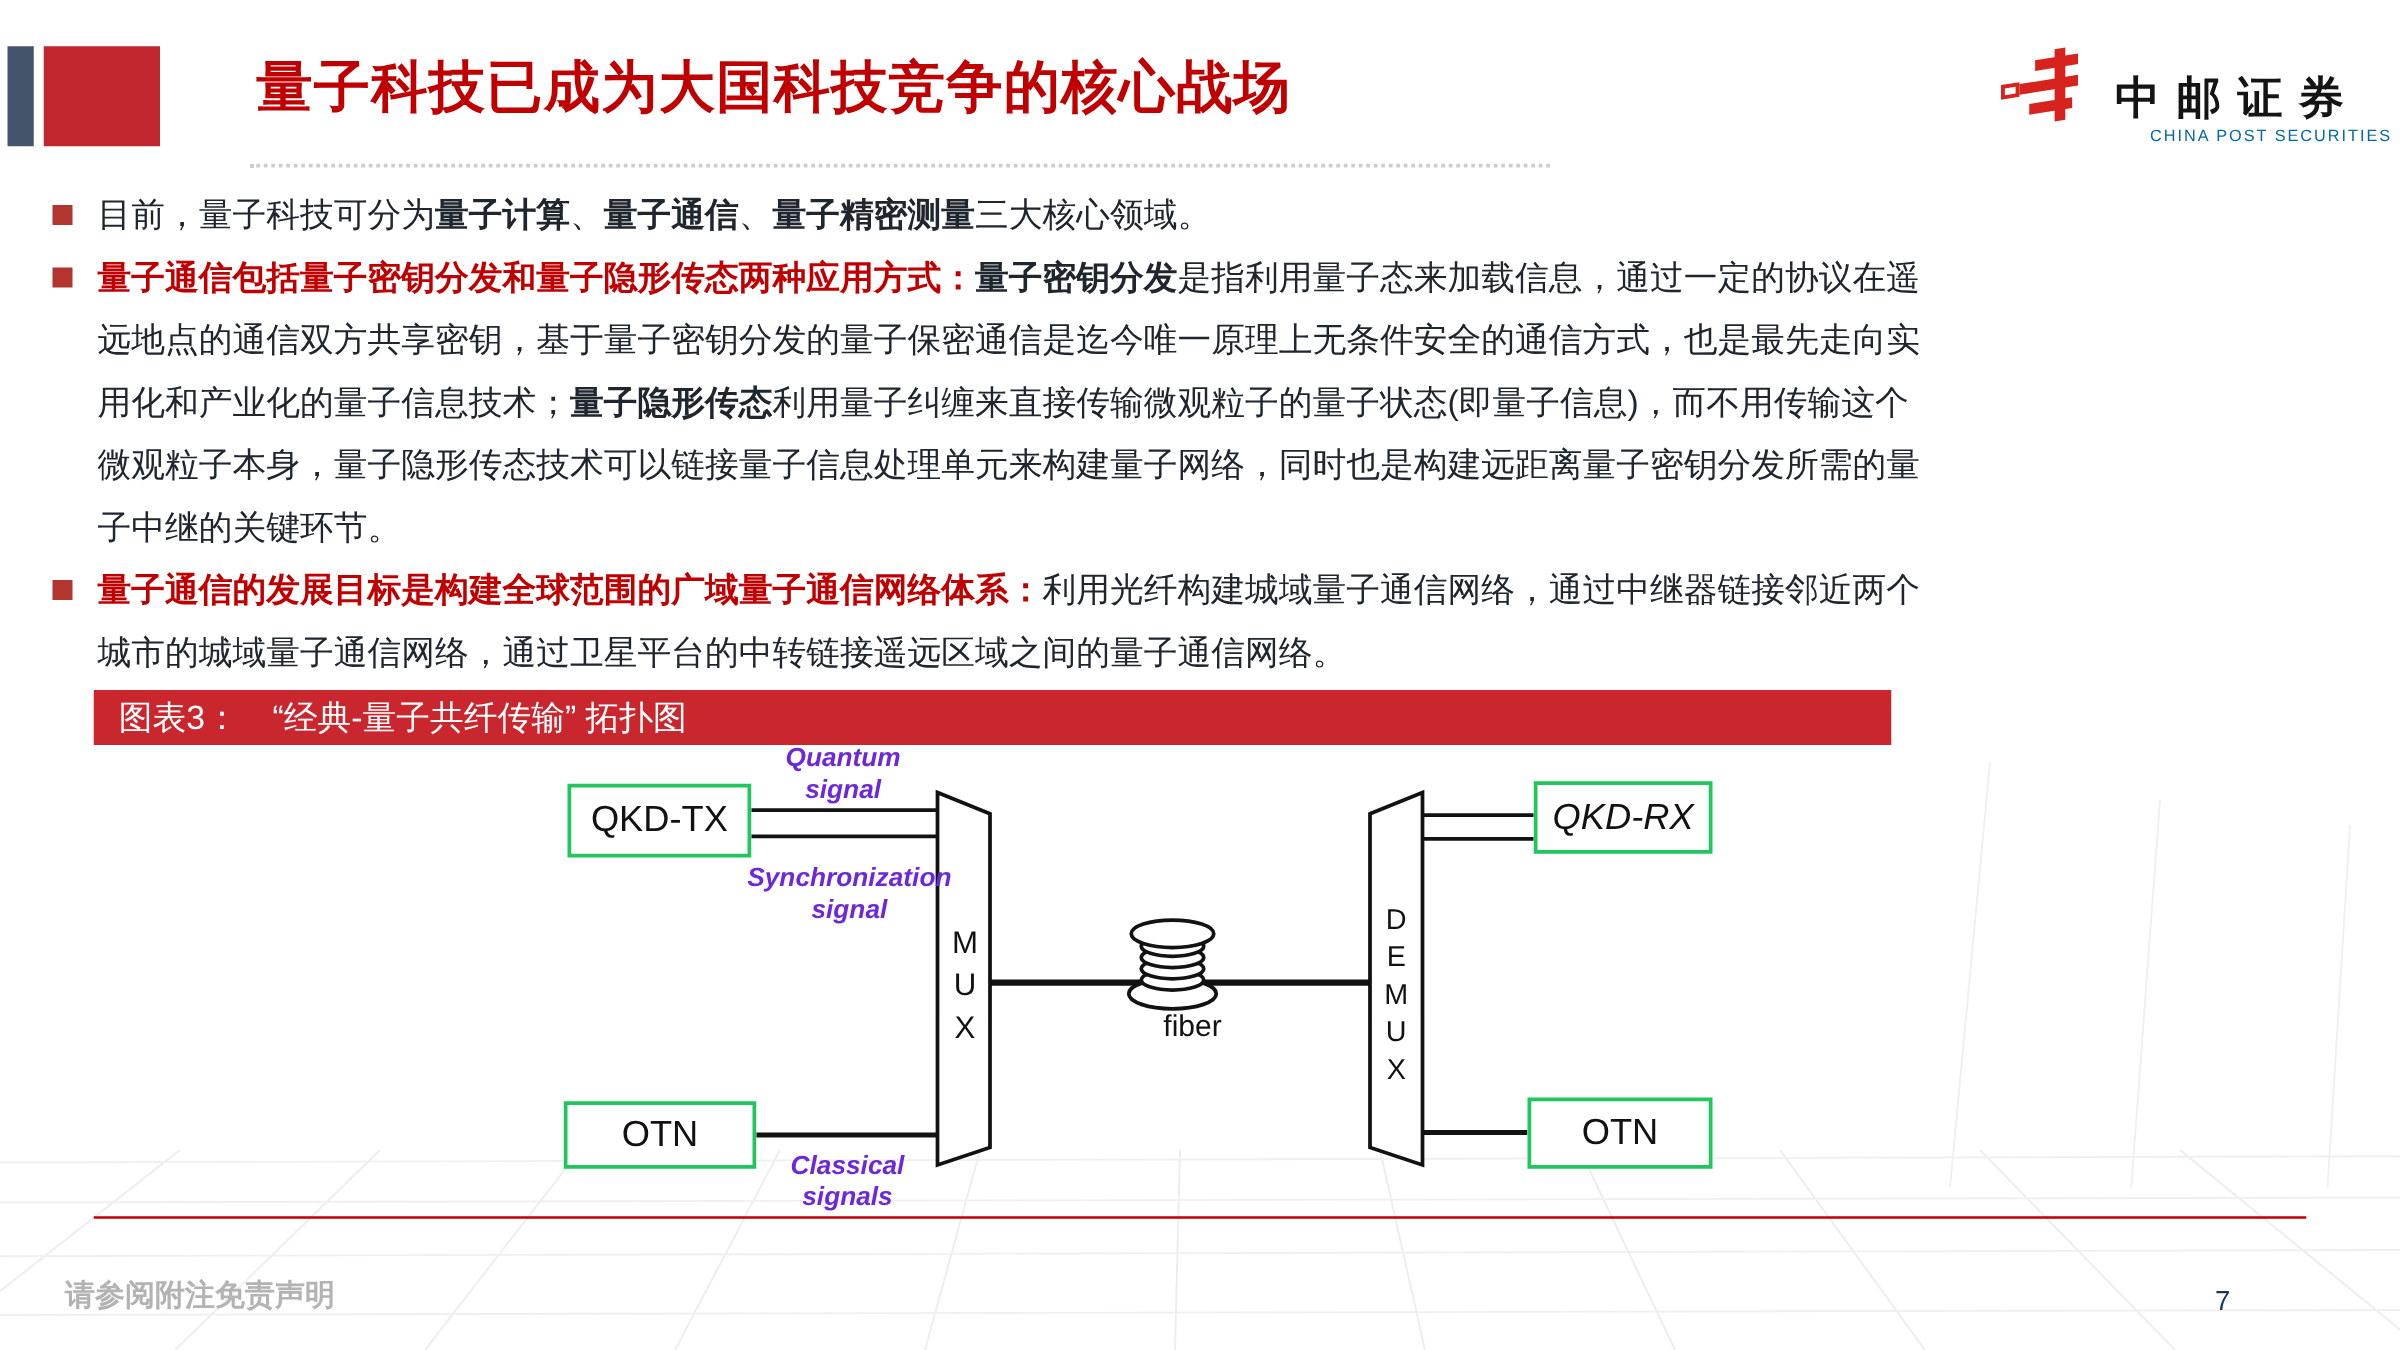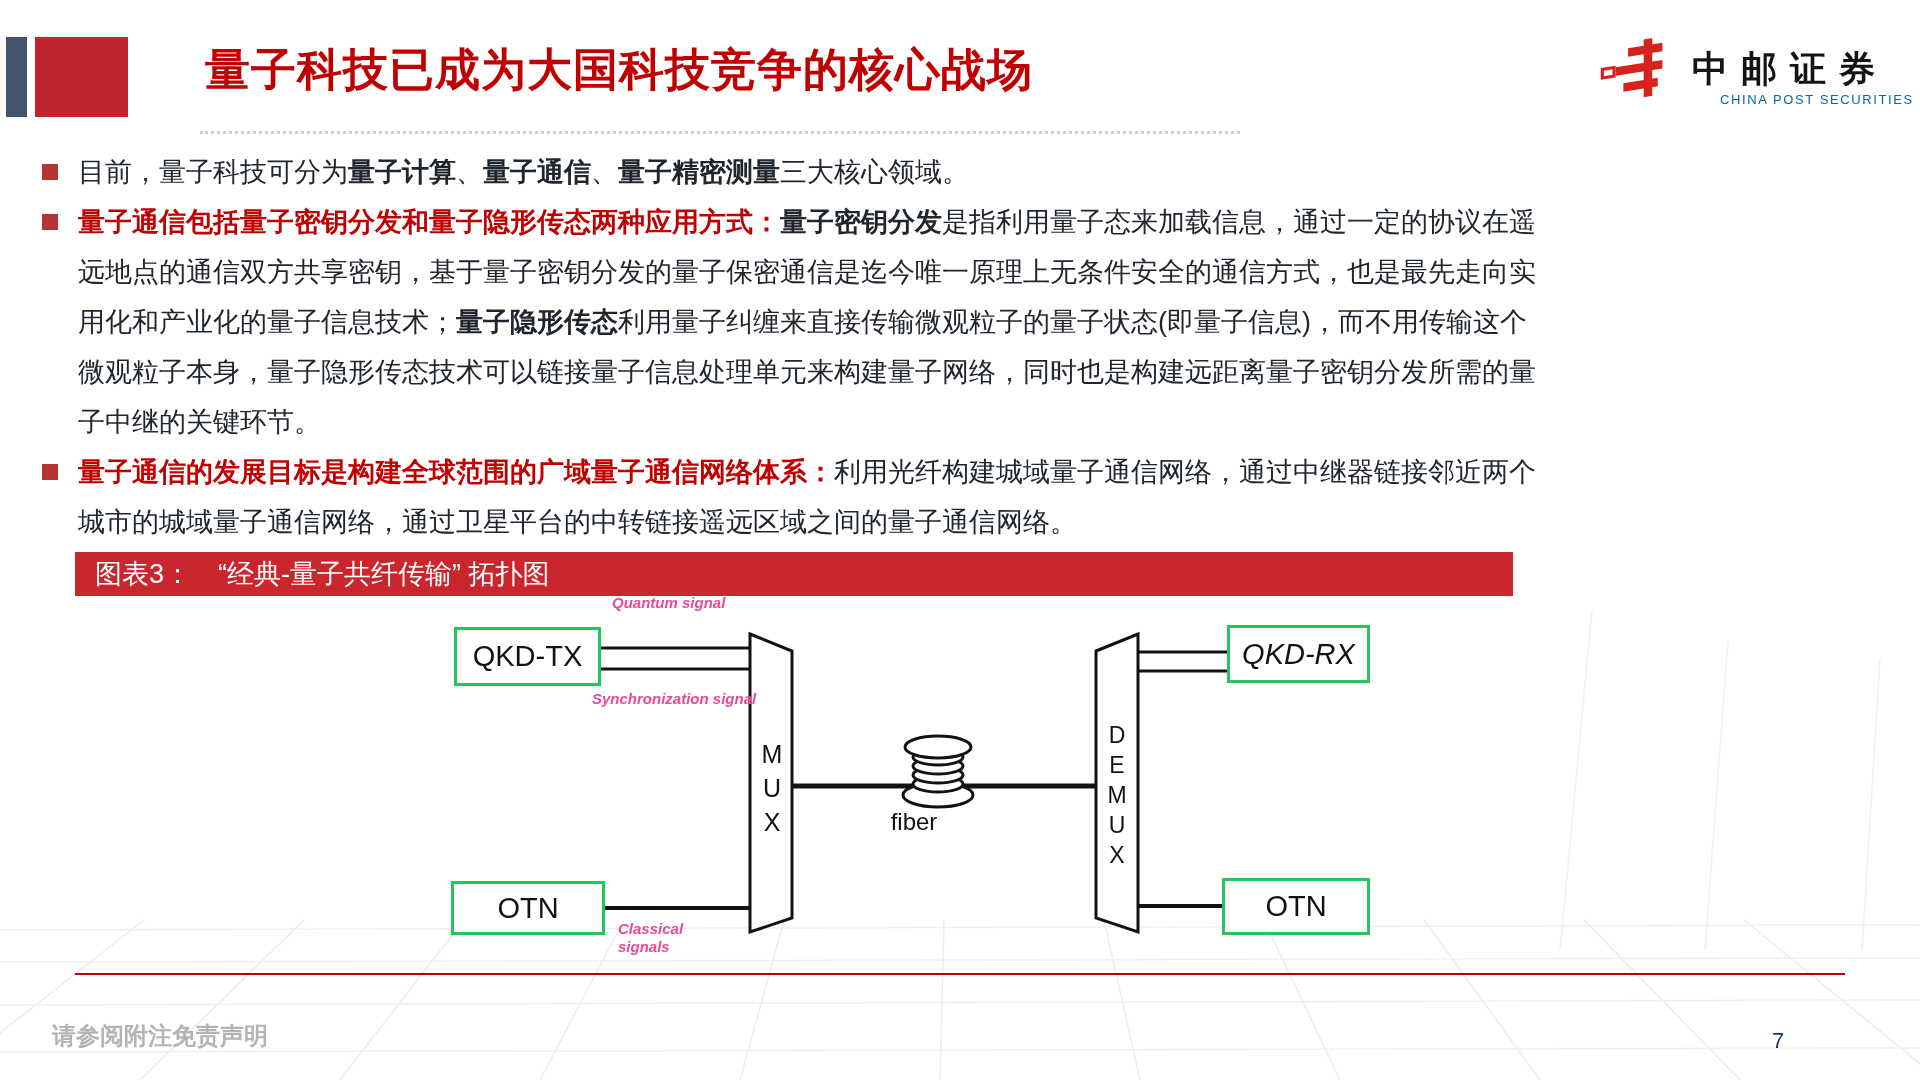--- a/index.html
+++ b/index.html
@@ -8,21 +8,21 @@
   .slide { position:relative; width:1920px; height:1080px; background:#fff; }
   .bg-grid { position:absolute; left:0; top:0; z-index:0; }
   .content { position:absolute; inset:0; z-index:1; }
 
   
   .accent-blue { position:absolute; left:6px; top:37px; width:21px; height:80px; background:#44546a; }
   .accent-red  { position:absolute; left:35px; top:37px; width:93px; height:80px; background:#c0262d; }
   .page-title  { position:absolute; left:205px; top:40px; font-size:45px; font-weight:bold;
                  color:#c00000; letter-spacing:1px; white-space:nowrap; }
   .title-dotted { position:absolute; left:200px; top:131px; width:1040px; border-top:3px dotted #cdcdcd; }
-  .logo { position:absolute; left:1600px; top:36px; display:flex; align-items:center; }
+  .logo { position:absolute; left:1600px; top:36px; display:flex; align-items:flex-end; }
   .logo-text { margin-left:14px; }
   .brand-cn { font-size:36px; font-weight:700; color:#141414; letter-spacing:13px; white-space:nowrap; line-height:1.25; }
   .brand-en { font-size:13px; color:#0369a1; letter-spacing:1.6px; white-space:nowrap; margin-top:1px;margin-left:28px; }
 
   
   .bullets { position:absolute; left:42px; top:147px; width:1505px; }
   .bullet { display:flex; }
   .marker { flex:0 0 16px; width:16px; height:16px; background:#b23530; margin-top:17px; margin-right:20px; }
   .btext { font-size:27px; line-height:50px; color:#20262e; width:1467px; text-align:left; }
   .seg-bold { font-weight:bold; color:#20262e; }
@@ -34,26 +34,26 @@
 
   
   .diagram { position:absolute; left:380px; top:590px; width:1070px; height:385px; }
   .diagram svg { position:absolute; left:0; top:0; }
   .dnode { position:absolute; background:#fff; border:3px solid #22c55e; color:#121212;
            display:flex; align-items:center; justify-content:center; font-size:29px; }
   .n-qkdtx { left:74px;  top:37px;  width:147px; height:59px; }
   .n-qkdrx { left:847px; top:35px;  width:143px; height:58px;font-style:italic; }
   .n-otnl  { left:71px;  top:291px; width:154px; height:54px; }
   .n-otnr  { left:842px; top:288px; width:148px; height:57px; }
-  .dlabel { position:absolute; font-style:italic; font-size:15px; line-height:1.2;
-            color:#ec4899; font-weight:600; }
+  .dlabel { position:absolute; font-style:italic; font-size:21px; line-height:1.2;
+            color:#6d28d9; text-align:center; font-weight:600; }
   .l-quantum   { left:232px; top:4px;   width:125px; }
   .l-sync      { left:212px; top:100px; width:175px; }
   .l-classical { left:238px; top:330px; width:120px; }
-  .l-fiber { position:absolute; left:484px; top:218px; width:100px; text-align:center;
+  .l-fiber { position:absolute; left:524px; top:218px; width:100px; text-align:center;
              font-size:24px; color:#121212; }
   .vstack { position:absolute; writing-mode:vertical-rl; text-orientation:upright;
             color:#121212; }
   .v-mux   { left:377px; top:150px; font-size:25px; letter-spacing:6px; }
   .v-demux { left:723px; top:132px; font-size:23px; letter-spacing:4px; }
 
   
   .red-rule { position:absolute; left:75px; top:973px; width:1770px; border-top:2px solid #c00000; }
   .source { position:absolute; left:95px; top:986px; font-size:19px; color:#161616; }
   .disclaimer { position:absolute; left:52px; top:1020px; font-size:24px; color:#b3b3b3;font-weight:bold; }

